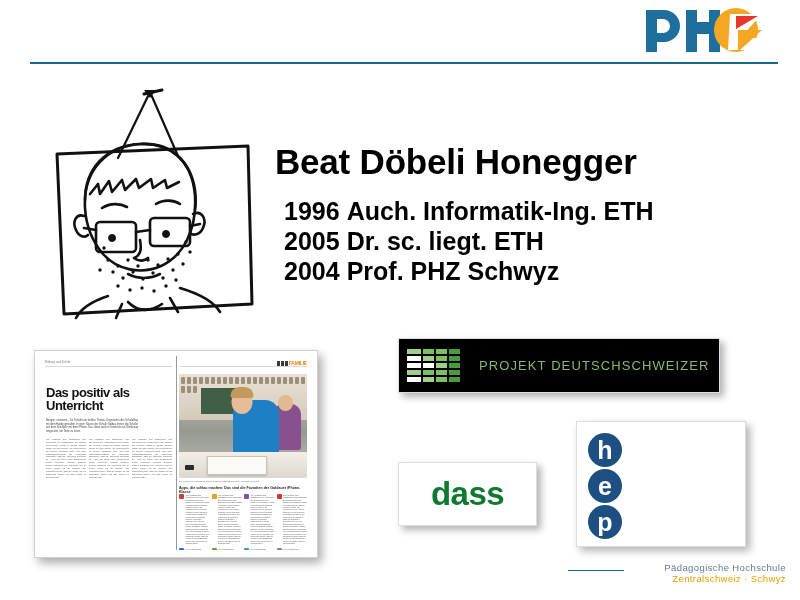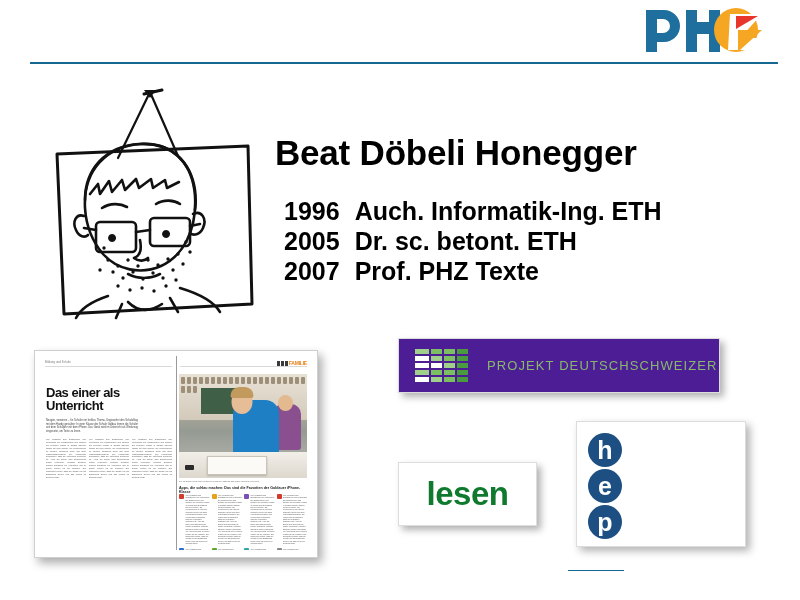--- a/index.html
+++ b/index.html
@@ -43,21 +43,21 @@
     left: 52px;
     top: 82px;
     width: 205px;
     height: 245px;
   }
 
   
   .title {
     position: absolute;
     left: 275px;
-    top: 133px;
+    top: 142px;
     width: 510px;
     font-size: 35px;
     font-weight: bold;
     color: #000000;
     letter-spacing: -0.2px;
     white-space: nowrap;
   }
 
   
   .cv-list {
@@ -68,21 +68,21 @@
   }
   .cv-row {
     font-size: 25px;
     font-weight: bold;
     color: #000000;
     line-height: 30px;
     white-space: nowrap;
   }
   .cv-year {
     display: inline-block;
-    margin-right: 15px;
+    margin-right: 7px;
   }
 
   
   .magazine {
     position: absolute;
     left: 34px;
     top: 350px;
     width: 282px;
     height: 206px;
     background: #ffffff;
@@ -312,26 +312,26 @@
   }
   .app-text { font-size: 1.9px; line-height: 2.4px; color: #555555; }
 
   
   .lehrplan {
     position: absolute;
     left: 398px;
     top: 338px;
     width: 322px;
     height: 55px;
-    background: #4c1d95;
+    background: #000000;
     border: 1px solid #dddddd;
     box-shadow: 4px 4px 7px rgba(0,0,0,0.3);
     display: flex;
     align-items: center;
-    padding-left: 16px;
+    padding-left: 8px;
     box-sizing: border-box;
   }
   .lp-bars {
     width: 66px;
     height: 40px;
     display: flex;
     flex-direction: column;
     justify-content: center;
     gap: 2px;
     flex: 0 0 auto;
@@ -541,35 +541,35 @@
     </svg>
   </div>
 
   <div class="title">Beat Döbeli Honegger</div>
 
   <div class="cv-list">
     <div class="cv-row">
       <span class="cv-year">1996</span><span>Auch. Informatik-Ing. ETH</span>
     </div>
     <div class="cv-row">
-      <span class="cv-year">2005</span><span>Dr. sc. betont. ETH</span>
+      <span class="cv-year">2005</span><span>Dr. sc. liegt. ETH</span>
     </div>
     <div class="cv-row">
-      <span class="cv-year">2007</span><span>Prof. PHZ Texte</span>
+      <span class="cv-year">2004</span><span>Prof. PHZ Schwyz</span>
     </div>
   </div>
 
   <div class="magazine">
     <div class="mag-inner">
 
       <div class="mag-page">
         <div class="mag-runhead">Bildung und Schule</div>
         <div class="mag-topline"></div>
         <div class="mag-headline">
-          <div>Das einer als</div>
+          <div>Das positiv als</div>
           <div>Unterricht</div>
         </div>
         <div class="mag-lead">Neugier, verwirren – für Schüler ein heikles Thema. Ungewohnt den Schulalltag mit dem Handy gestalten: In einer Klasse der Schule Goldau lernen die Schüler seit dem Schuljahr mit dem iPhone. Das Gerät wird im Unterricht als Werkzeug eingesetzt, um Texte zu lesen.</div>
         <div class="mag-cols">
           <div class="mag-col">Wie verändert das Smartphone den Unterricht? Die Schülerinnen und Schüler der sechsten Klasse in Goldau arbeiten täglich mit dem iPhone. Sie recherchieren im Internet, schreiben Texte und üben Französischvokabeln. Die Lehrperson beobachtet, dass die Motivation gestiegen ist. Auch die Eltern sind überwiegend positiv eingestellt. Kritische Stimmen warnen allerdings vor Ablenkung und zu hohen Kosten für die Familien. Der Schulleiter betont, dass die Geräte nur als Ergänzung dienen und das Lernen im Zentrum steht.</div>
           <div class="mag-col">Wie verändert das Smartphone den Unterricht? Die Schülerinnen und Schüler der sechsten Klasse in Goldau arbeiten täglich mit dem iPhone. Sie recherchieren im Internet, schreiben Texte und üben Französischvokabeln. Die Lehrperson beobachtet, dass die Motivation gestiegen ist. Auch die Eltern sind überwiegend positiv eingestellt. Kritische Stimmen warnen allerdings vor Ablenkung und zu hohen Kosten für die Familien. Der Schulleiter betont, dass die Geräte nur als Ergänzung dienen und das Lernen im Zentrum steht.</div>
           <div class="mag-col">Wie verändert das Smartphone den Unterricht? Die Schülerinnen und Schüler der sechsten Klasse in Goldau arbeiten täglich mit dem iPhone. Sie recherchieren im Internet, schreiben Texte und üben Französischvokabeln. Die Lehrperson beobachtet, dass die Motivation gestiegen ist. Auch die Eltern sind überwiegend positiv eingestellt. Kritische Stimmen warnen allerdings vor Ablenkung und zu hohen Kosten für die Familien. Der Schulleiter betont, dass die Geräte nur als Ergänzung dienen und das Lernen im Zentrum steht.</div>
         </div>
       </div>
 
@@ -701,26 +701,30 @@
         <span class="lp-cell" style="width:11px;background:#7bbf62"></span>
         <span class="lp-cell" style="width:11px;background:#4a9b3f"></span>
       </div>
     </div>
     <div class="lp-text">
       <div class="lp-top">PROJEKT  DEUTSCHSCHWEIZER</div>
     </div>
   </div>
 
   <div class="cohep">
-    <span class="cohep-text">lesen</span>
+    <span class="cohep-text">dass</span>
   </div>
 
   <div class="hep">
     <div class="hep-circles">
       <div class="hep-circle">h</div>
       <div class="hep-circle">e</div>
       <div class="hep-circle">p</div>
     </div>
   </div>
 
   <div class="footer-rule"></div>
+  <div class="footer-text">
+    <div class="footer-line1">Pädagogische Hochschule</div>
+    <div class="footer-line2">Zentralschweiz · Schwyz</div>
+  </div>
 
 </div>
 
 </body></html>

